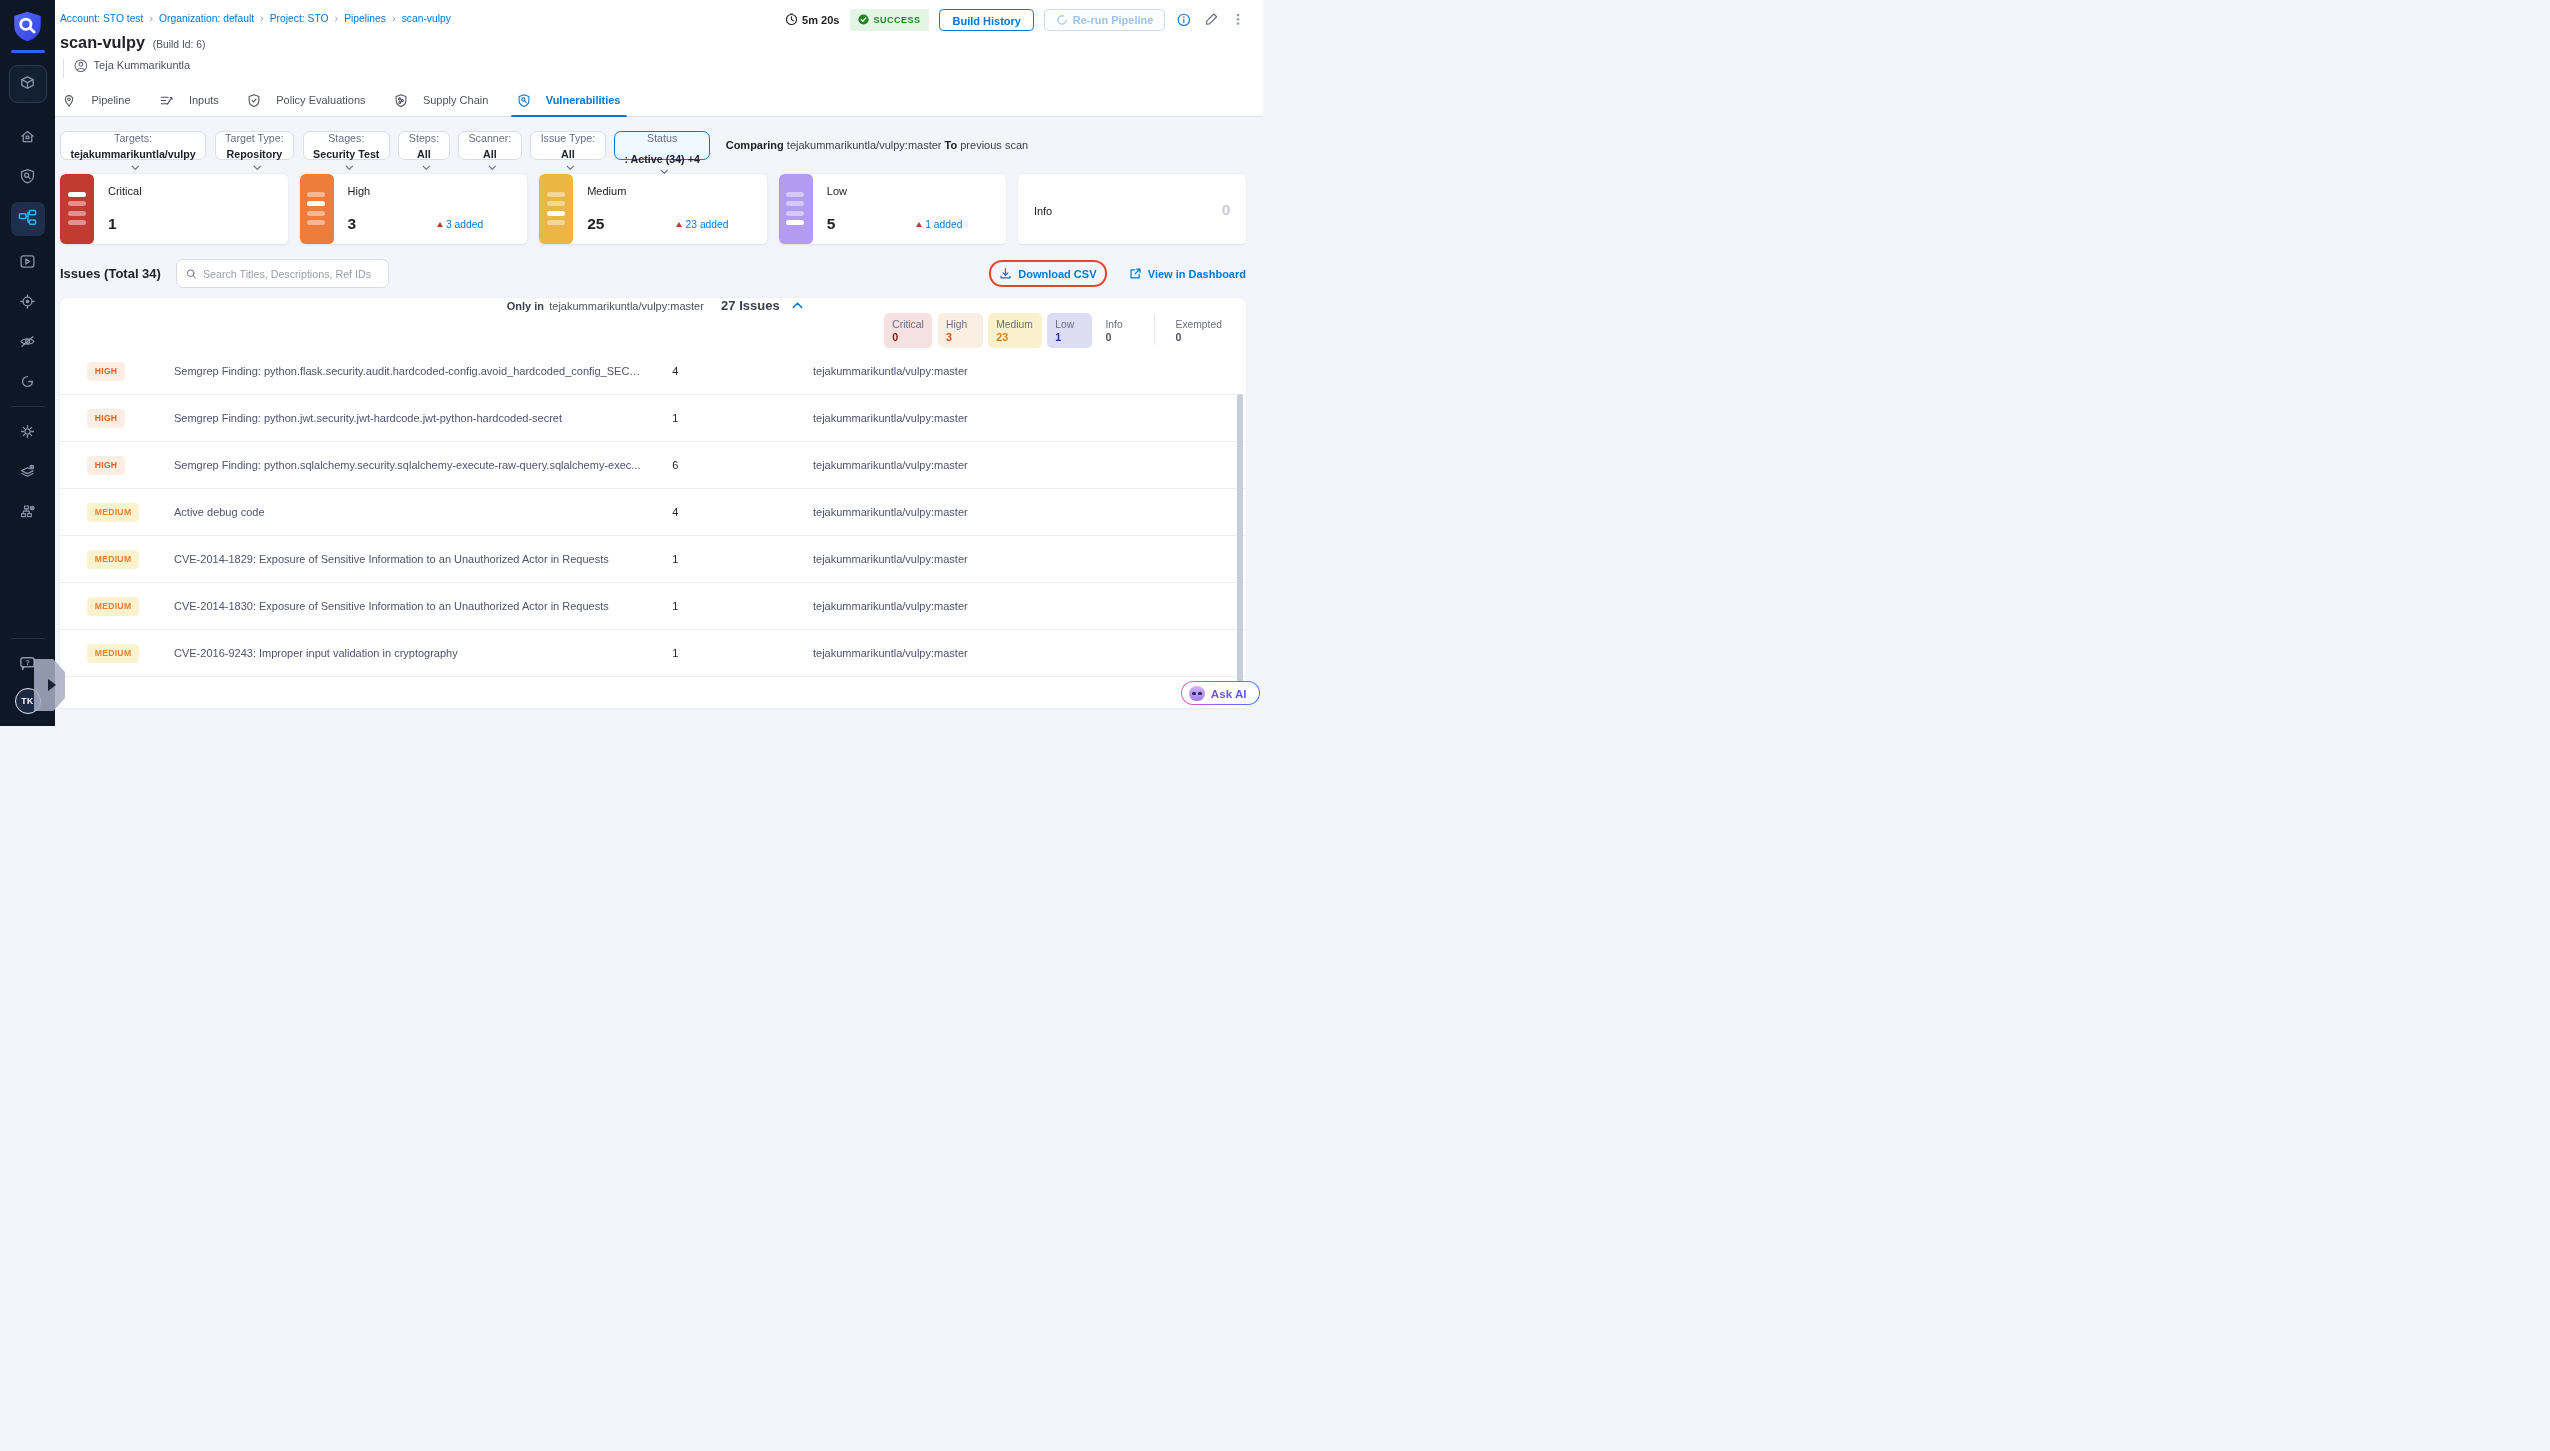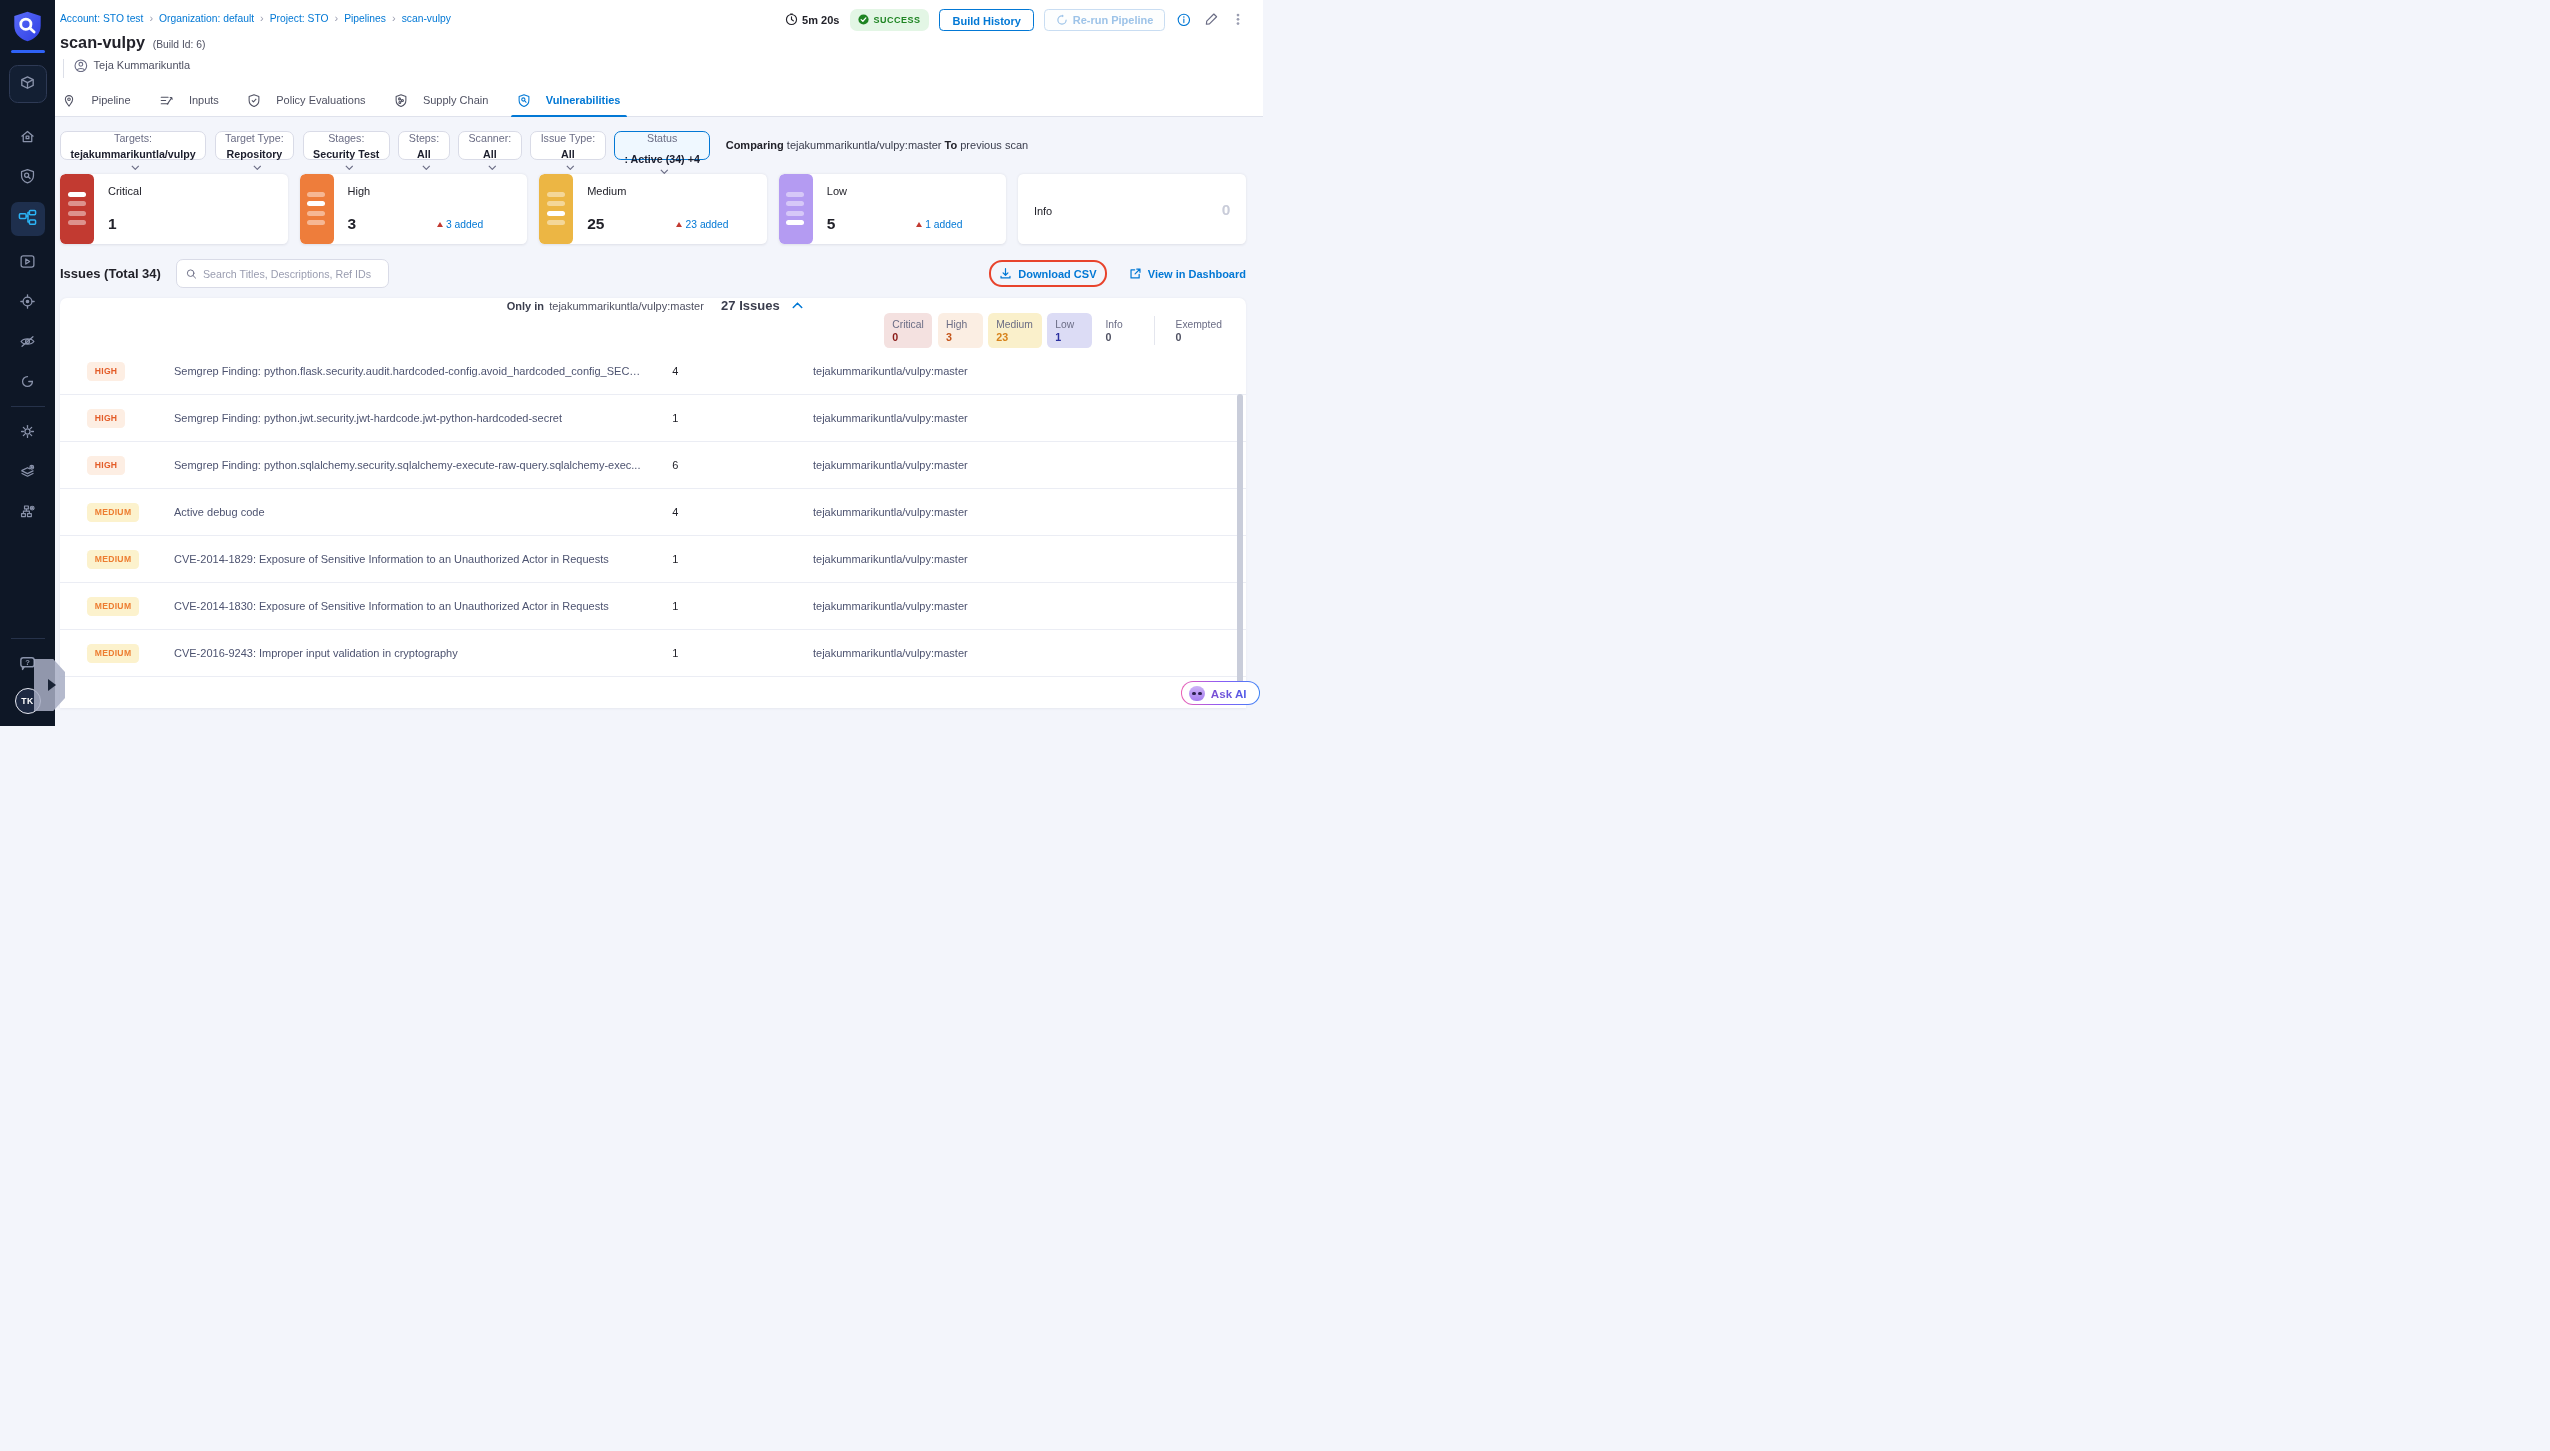--- a/index.html
+++ b/index.html
@@ -24,21 +24,21 @@
 
   
   .main { position:absolute; left:43px; top:0; width:1220px; height:726px; }
 
   .topbar { background:#fff; border-bottom:0.9px solid #dfe2ec; padding:10.3px 17px 0 17px; }
   .crumbs { font-size:10.3px; display:flex; align-items:center; gap:6px; height:15.5px; }
   .crumb { color:#0278d5; cursor:pointer; text-decoration:none; }
   .crumb-sep { color:#9a9db0; font-size:11px; }
   .actions { position:absolute; right:17px; top:8.6px; display:flex; gap:10.3px; height:22px; }
   .duration { display:flex; align-items:center; gap:4.3px; font-size:11px; color:#22222a; font-weight:bold; }
-  .badge-success { display:flex; align-items:center; gap:4.3px; background:#e3f6e5; color:#1e8422; font-size:9px; font-weight:bold; letter-spacing:0.5px; padding:4.3px 8.6px; border-radius:7px; }
+  .badge-success { display:flex; align-items:center; gap:4.3px; background:#e3f6e5; color:#1e8422; font-size:9px; font-weight:bold; letter-spacing:0.5px; padding:4.3px 8.6px; border-radius:1px; }
   .btn-outline { border:0.9px solid #0278d5; color:#0278d5; background:#fff; font-size:11px; font-weight:bold; border-radius:4.3px; padding:5.2px 12px; cursor:pointer; font-family:inherit; }
   .btn-disabled { border:0.9px solid #c9ddf2; color:#9dc3e8; background:#fdfefe; font-size:11px; font-weight:bold; border-radius:4.3px; padding:5.2px 10.3px; display:flex; align-items:center; gap:5.2px; cursor:default; font-family:inherit; }
   .icon-btn { background:none; border:none; cursor:pointer; display:flex; align-items:center; padding:1.7px; }
 
   .titlerow { display:flex; align-items:baseline; gap:7.7px; margin-top:6.9px; }
   .page-title { font-size:16.3px; font-weight:bold; color:#22222a; }
   .build-id { font-size:10.3px; color:#4f5162; }
   .authorrow { display:flex; align-items:flex-start; gap:6px; margin:6.9px 0 0 2.6px; padding-left:10.3px; border-left:0.9px solid #dcdfe8; height:19px; font-size:11px; color:#4f5162; }
 
   .tabs { display:flex; gap:26px; margin-top:8.6px; padding-left:1.7px; }

